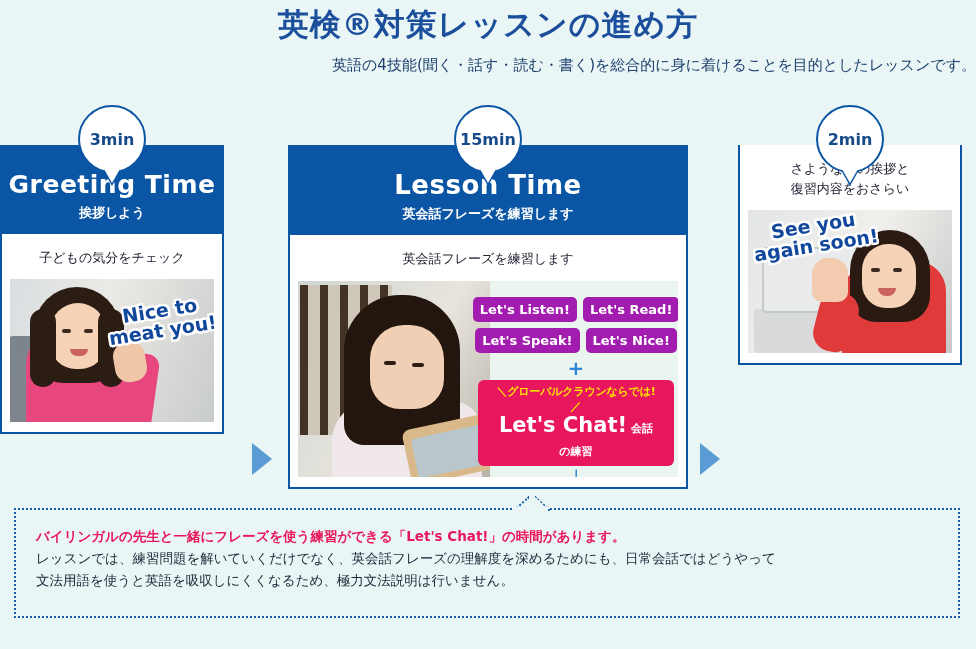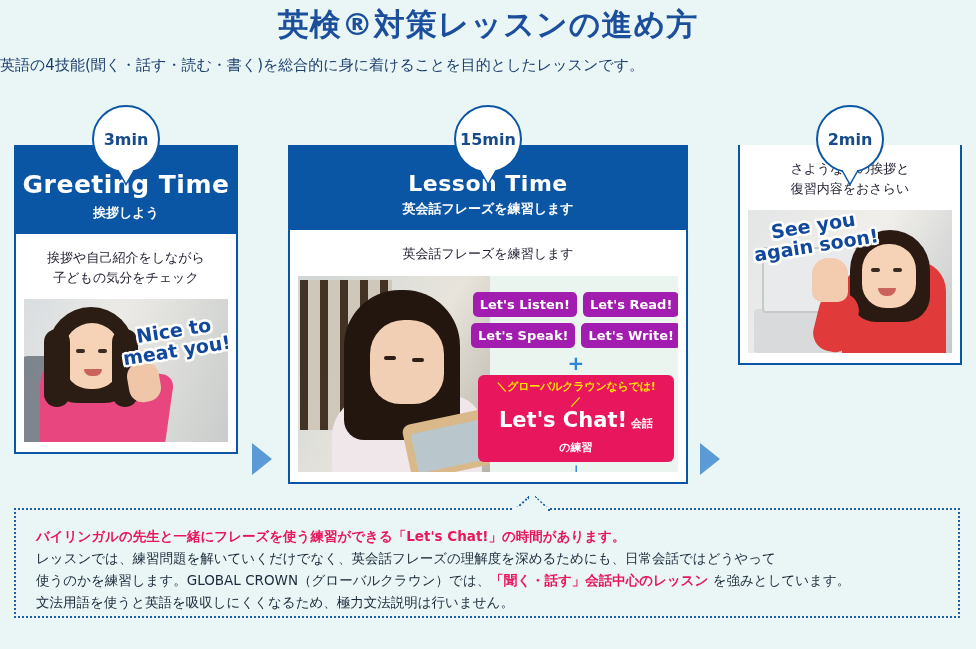--- a/index.html
+++ b/index.html
@@ -11,28 +11,28 @@
   }
   .page{position:relative;width:976px;height:649px;}
 
   
   .title{
     position:absolute;left:0;top:4px;width:976px;text-align:center;
     font-size:31px;font-weight:bold;color:#1b4f9c;letter-spacing:1px;
     font-family:"DejaVu Sans",sans-serif;
   }
   .subtitle{
-    position:absolute;left:0;top:56px;width:976px;text-align:left;
+    position:absolute;left:0;top:56px;width:976px;text-align:right;
     font-size:15px;color:#1d3f6e;
     font-family:"DejaVu Sans",sans-serif;
   }
 
   
   .card{position:absolute;top:145px;}
-  .card.c1{left:14px;width:224px;}
+  .card.c1{left:0;width:224px;}
   .card.c2{left:288px;width:400px;}
   .card.c3{left:738px;width:224px;}
 
   .bubble{
     position:absolute;top:-40px;left:50%;transform:translateX(-50%);
     width:64px;height:64px;border-radius:50%;
     background:#ffffff;border:2px solid #0b56a4;
     display:flex;align-items:center;justify-content:center;
     font-size:16px;font-weight:bold;color:#164a8a;z-index:5;
     font-family:"DejaVu Sans",sans-serif;
@@ -49,21 +49,21 @@
   }
 
   .card-head{
     background:#0b56a4;color:#fff;text-align:center;
     padding:26px 6px 12px;
   }
   .card-head .en{
     font-size:25px;font-weight:bold;letter-spacing:.5px;line-height:1.15;
     font-family:"DejaVu Sans",sans-serif;
   }
-  .card.c2 .card-head .en{font-size:22px;}
+  .card.c2 .card-head .en{font-size:26px;}
   .card-head .jp{
     font-size:13px;font-weight:bold;margin-top:4px;
     font-family:"DejaVu Sans",sans-serif;
   }
   .card-body{
     background:#ffffff;border:2px solid #0b56a4;border-top:none;
     padding:14px 8px 10px;text-align:center;
   }
   .card-body .desc{
     font-size:13px;color:#223;line-height:1.55;
@@ -244,21 +244,20 @@
     <div class="bubble">
       <span>3min</span>
       <span class="tail-b"></span>
       <span class="tail"></span>
     </div>
     <div class="card-head">
       <div class="en">Greeting Time</div>
       <div class="jp">挨拶しよう</div>
     </div>
     <div class="card-body">
-      <div class="desc">挨拶や自己紹介をしながら</div>
       <div class="desc">子どもの気分をチェック</div>
       <div class="photo ph1">
         <div class="wall"></div>
         <div class="chair"></div>
         <div class="body"></div>
         <div class="arm"></div>
         <div class="neck"></div>
         <div class="hair"></div>
         <div class="face"></div>
         <div class="hairL"></div>
@@ -306,21 +305,21 @@
           <div class="screen"></div>
         </div>
 
         <div class="lesson-grid">
           <div class="pill-row">
             <div class="pill">Let's Listen!</div>
             <div class="pill">Let's Read!</div>
           </div>
           <div class="pill-row">
             <div class="pill">Let's Speak!</div>
-            <div class="pill">Let's Write!</div>
+            <div class="pill">Let's Nice!</div>
           </div>
           <div class="plus">+</div>
           <div class="chat-box">
             <div class="chat-top">＼グローバルクラウンならでは!／</div>
             <div class="chat-main">
               <span>Let's Chat!</span><span class="chat-sub">会話の練習</span>
             </div>
           </div>
           <div class="arrow-down">↓</div>
           <div class="try-box">英検®の実践問題にTry!</div>
@@ -362,17 +361,16 @@
   </div>
 
   <div class="note">
     <span class="notch-l"></span>
     <span class="notch-r"></span>
     <span class="notch"></span>
     <span class="notch-mask"></span>
 
     <div class="line lead">バイリンガルの先生と一緒にフレーズを使う練習ができる「Let's Chat!」の時間があります。</div>
     <div class="line">レッスンでは、練習問題を解いていくだけでなく、英会話フレーズの理解度を深めるためにも、日常会話ではどうやって</div>
-    <div class="line"><span>使うのかを練習します。GLOBAL CROWN（グローバルクラウン）では、</span><span class="hl">「聞く・話す」会話中心のレッスン</span><span> を強みとしています。</span></div>
     <div class="line">文法用語を使うと英語を吸収しにくくなるため、極力文法説明は行いません。</div>
   </div>
 
 </div>
 
 </body></html>

